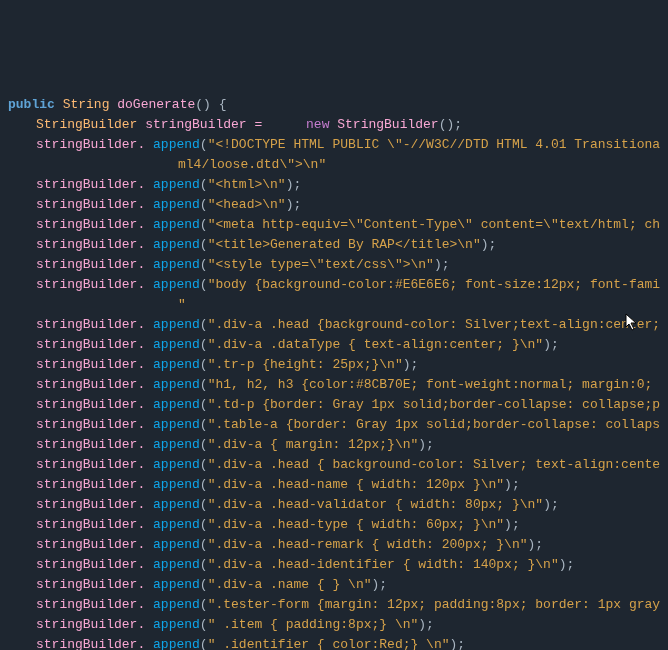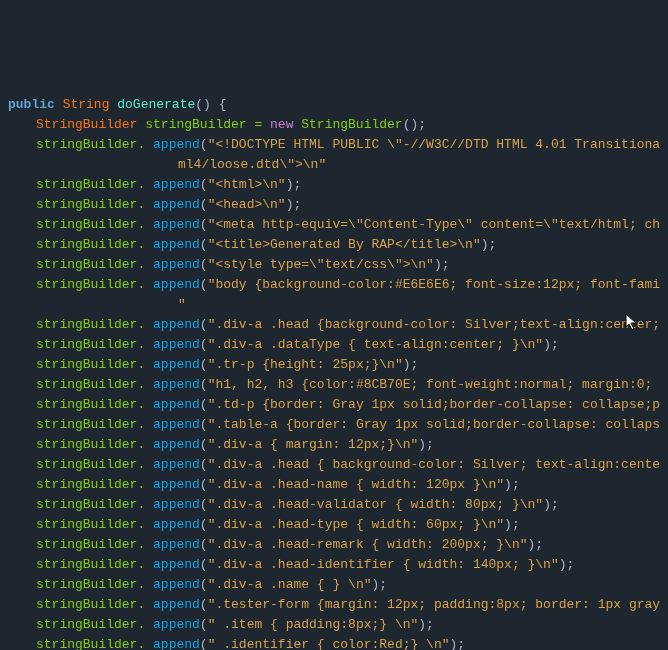--- a/index.html
+++ b/index.html
@@ -10,24 +10,24 @@
     line-height: 20px;
     padding: 15px 8px;
     color: #a8b4c0;
     white-space: pre;
     overflow: hidden;
     width: 668px;
     height: 650px;
     position: relative;
   }
   .kw-public { color: #5fa3d6; font-weight: bold; }
-  .kw-type { color: #f97316; }
-  .kw-new { color: #c67dd0; }
-  .method-name { color: #5eead4; }
-  .builder { color: #84cc16; }
+  .kw-type { color: #fdba74; }
+  .kw-new { color: #c67dd0; margin-left: 36px; }
+  .method-name { color: #f9a8d4; }
+  .builder { color: #f9a8d4; }
   .call { color: #0ea5e9; }
   .paren { color: #a8b4c0; }
   .brace { color: #a8b4c0; }
   .str { color: #d6a24a; }
   .ind1 { padding-left: 28px; display: inline-block; }
   .ind3 { padding-left: 170px; display: inline-block; }
   .line { display: block; height: 20px; overflow: hidden; }
   .cursor {
     position: absolute;
     width: 16px;

